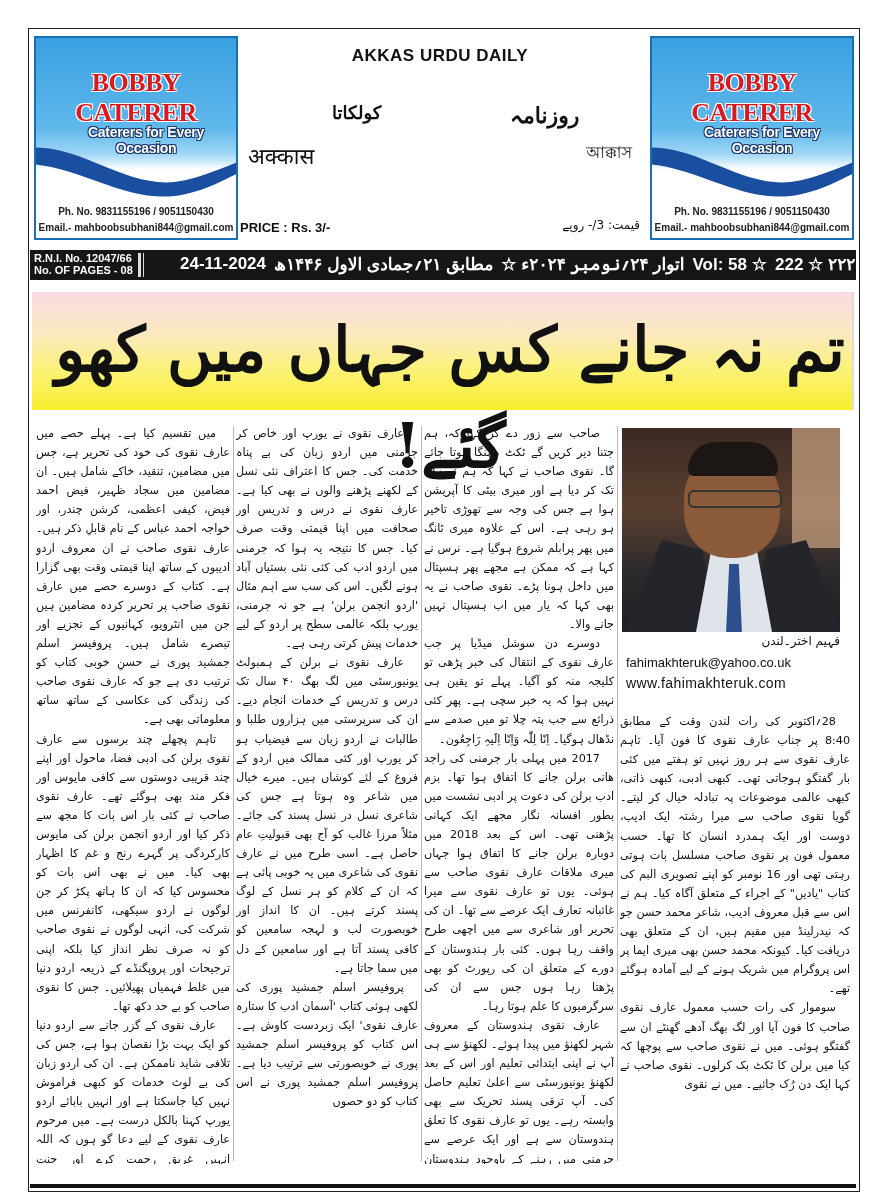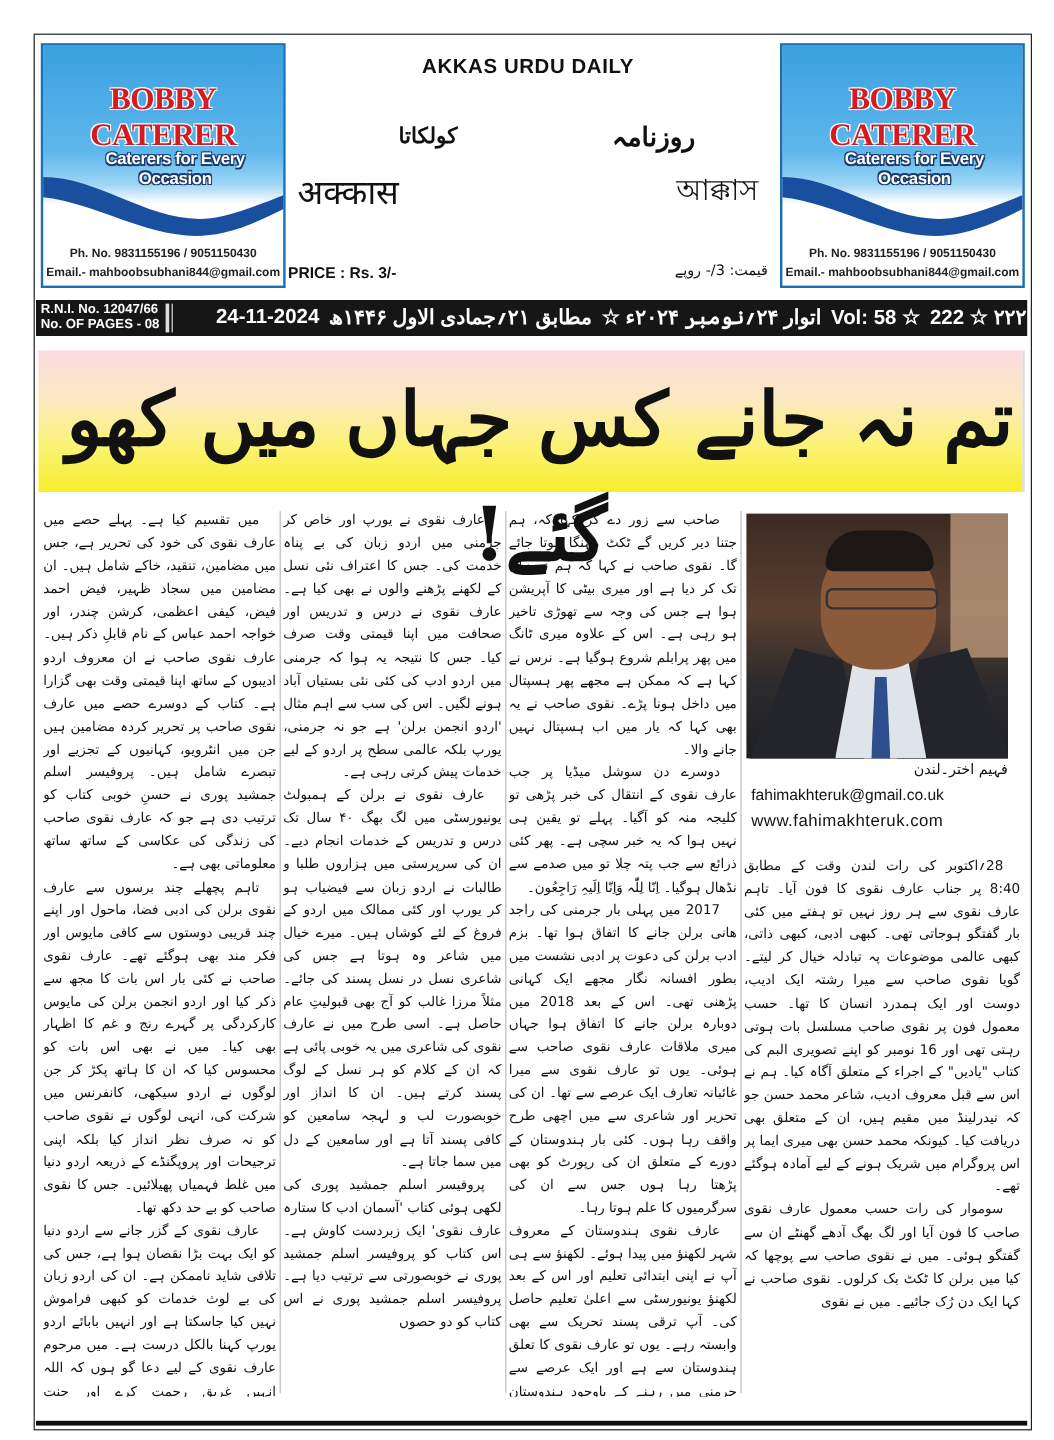--- a/index.html
+++ b/index.html
@@ -21,22 +21,22 @@
   .ad .email{position:absolute;top:184px;left:0;right:0;text-align:center;font-family:"Liberation Sans",sans-serif;
       font-size:10px;font-weight:bold;color:#222;}
 
   .masthead{position:absolute;left:240px;top:40px;width:400px;height:200px;}
   .mh-top{position:absolute;top:6px;left:0;right:0;text-align:center;font-family:"Liberation Sans",sans-serif;
       font-weight:bold;font-size:17px;letter-spacing:0.5px;}
   .mh-logo{position:absolute;top:28px;left:95px;width:220px;height:170px;text-align:center;
       font-family:"DejaVu Serif",serif;font-weight:bold;font-size:120px;line-height:160px;direction:rtl;}
   .mh-city{position:absolute;top:62px;left:92px;font-family:"DejaVu Serif",serif;font-size:18px;font-weight:bold;direction:rtl;}
   .mh-daily{position:absolute;top:62px;left:270px;font-family:"DejaVu Serif",serif;font-size:22px;font-weight:bold;direction:rtl;}
-  .mh-hindi{position:absolute;top:100px;left:8px;font-size:28px;font-family:"DejaVu Sans",sans-serif;}
-  .mh-bengali{position:absolute;top:100px;right:8px;font-size:24px;font-family:"DejaVu Sans",sans-serif;margin-left:16px;}
+  .mh-hindi{position:absolute;top:100px;left:8px;font-size:22px;font-family:"DejaVu Sans",sans-serif;}
+  .mh-bengali{position:absolute;top:100px;right:8px;font-size:16px;font-family:"DejaVu Sans",sans-serif;margin-left:16px;}
   .mh-price-en{position:absolute;top:180px;left:0;font-family:"Liberation Sans",sans-serif;font-weight:bold;font-size:13px;}
   .mh-price-ur{position:absolute;top:178px;right:0;font-family:"DejaVu Sans",sans-serif;font-size:12px;direction:rtl;}
 
   .infobar{position:absolute;left:30px;top:250px;width:826px;height:30px;background:#161616;color:#fff;}
   .infobar .rni{position:absolute;left:4px;top:2px;font-family:"Liberation Sans",sans-serif;font-weight:bold;
       font-size:11px;line-height:12px;}
   .infobar .sep{position:absolute;left:108px;top:3px;width:3px;height:24px;background:#ddd;}
   .infobar .sep2{position:absolute;left:113px;top:3px;width:1px;height:24px;background:#ddd;}
   .infobar .line{position:absolute;left:150px;right:12px;top:4px;font-family:"Liberation Sans",sans-serif;
       font-weight:bold;font-size:17px;white-space:nowrap;display:flex;justify-content:space-between;gap:8px;}
@@ -154,21 +154,21 @@
   <div class="bg-light"></div>
   <div class="suit-l"></div>
   <div class="suit-r"></div>
   <div class="shirt"></div>
   <div class="tie"></div>
   <div class="head"></div>
   <div class="hair"></div>
   <div class="glasses"></div>
 </div>
 <div class="caption-ur">فہیم اختر۔لندن</div>
-<div class="email-en">fahimakhteruk@gmail.co.uk</div>
+<div class="email-en">fahimakhteruk@yahoo.co.uk</div>
 <div class="web-en">www.fahimakhteruk.com</div>
 
 <div class="col c4">
   <p>28؍اکتوبر کی رات لندن وقت کے مطابق 8:40 پر جناب عارف نقوی کا فون آیا۔ تاہم عارف نقوی سے ہر روز نہیں تو ہفتے میں کئی بار گفتگو ہوجاتی تھی۔ کبھی ادبی، کبھی ذاتی، کبھی عالمی موضوعات پہ تبادلہ خیال کر لیتے۔ گویا نقوی صاحب سے میرا رشتہ ایک ادیب، دوست اور ایک ہمدرد انسان کا تھا۔ حسب معمول فون پر نقوی صاحب مسلسل بات ہوتی رہتی تھی اور 16 نومبر کو اپنے تصویری البم کی کتاب "یادیں" کے اجراء کے متعلق آگاہ کیا۔ ہم نے اس سے قبل معروف ادیب، شاعر محمد حسن جو کہ نیدرلینڈ میں مقیم ہیں، ان کے متعلق بھی دریافت کیا۔ کیونکہ محمد حسن بھی میری ایما پر اس پروگرام میں شریک ہونے کے لیے آمادہ ہوگئے تھے۔</p>
   <p>سوموار کی رات حسب معمول عارف نقوی صاحب کا فون آیا اور لگ بھگ آدھے گھنٹے ان سے گفتگو ہوئی۔ میں نے نقوی صاحب سے پوچھا کہ کیا میں برلن کا ٹکٹ بک کرلوں۔ نقوی صاحب نے کہا ایک دن رُک جائیے۔ میں نے نقوی</p>
 </div>
 
 <div class="bottom-rule"></div>
 
 </body></html>

